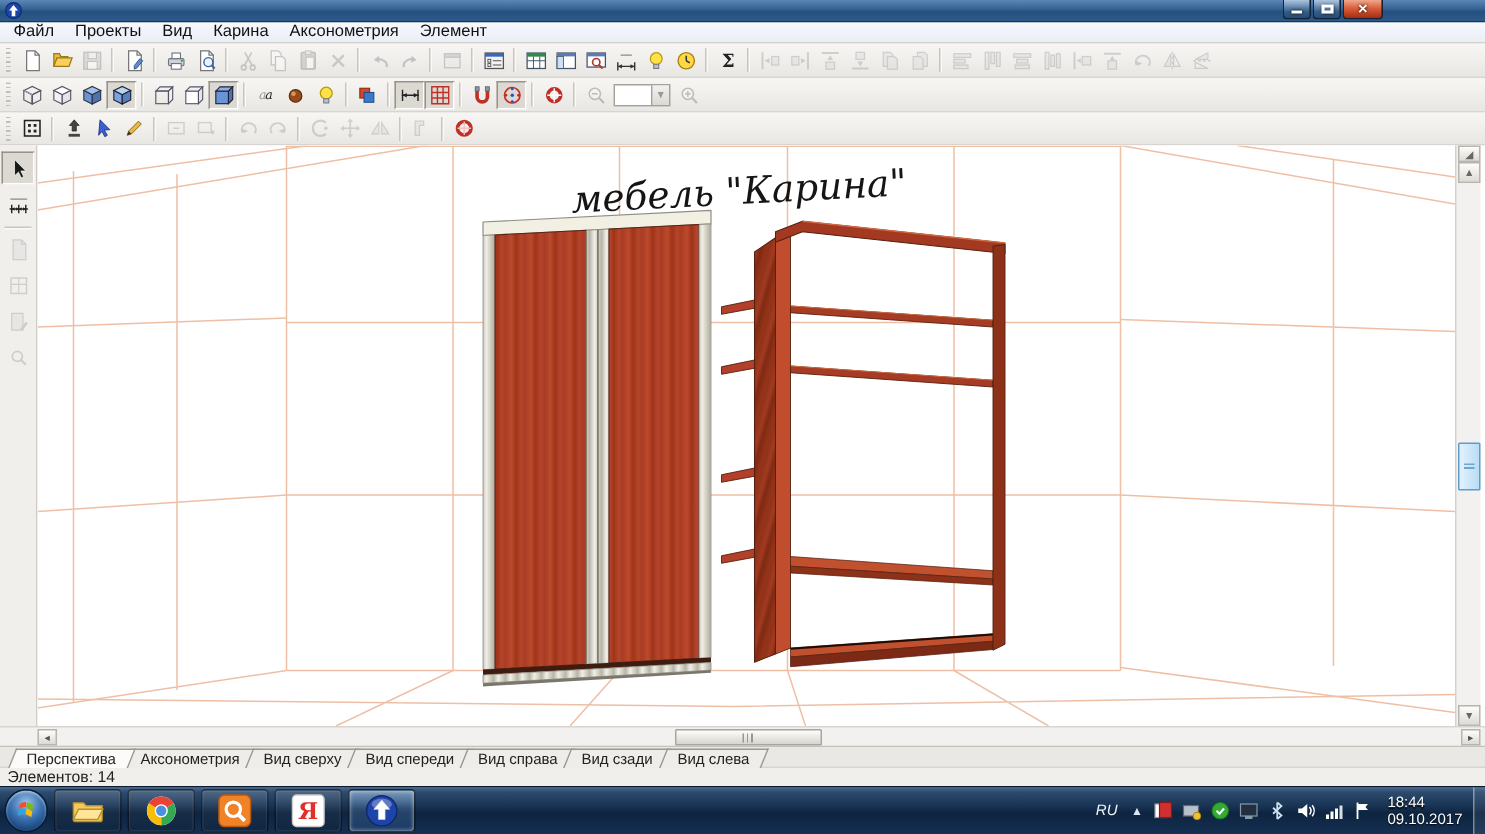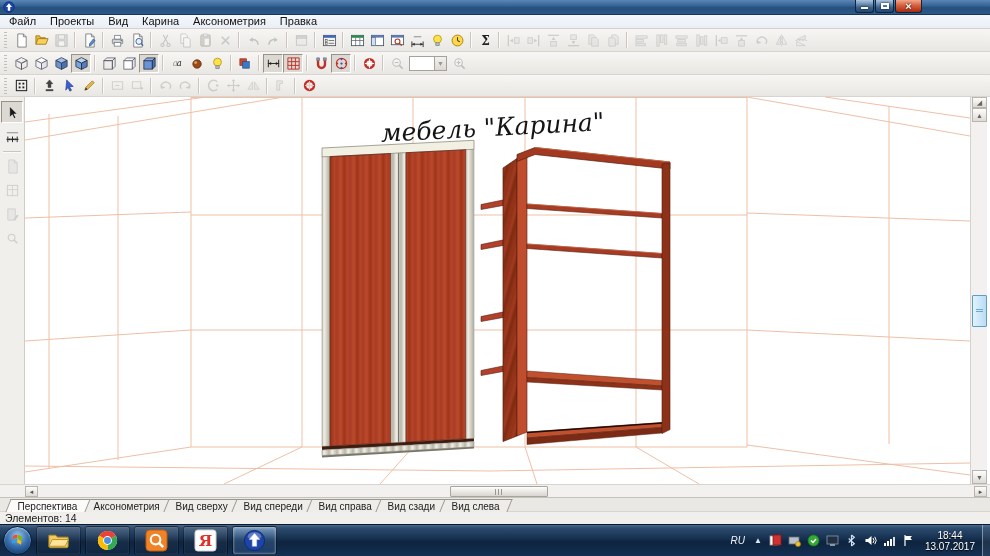--- a/index.html
+++ b/index.html
@@ -95,21 +95,21 @@
     border:1px solid #081c34; box-shadow:inset 0 1px 2px rgba(255,255,255,.6); display:flex; align-items:center; justify-content:center; }
   .appbtn { width:45px; height:29px; margin-left:4px; border-radius:3px; border:1px solid rgba(0,0,0,.45);
     background:linear-gradient(rgba(255,255,255,.16),rgba(255,255,255,.05) 45%,rgba(0,0,0,.14));
     box-shadow:inset 0 0 1px rgba(255,255,255,.4); display:flex; align-items:center; justify-content:center; }
   .appbtn.active { background:linear-gradient(rgba(185,220,255,.55),rgba(120,175,235,.25) 45%,rgba(45,90,150,.35));
     border-color:rgba(0,0,0,.6); box-shadow:inset 0 0 3px rgba(255,255,255,.65); }
   .tray { margin-left:auto; display:flex; align-items:center; }
   .lang { color:#f0f4f8; font-size:10px; padding:0 5px;font-style:italic; }
   .trayarrow { color:#dce6f0; font-size:8px; padding:0 4px; }
   .trayic { width:15px; height:15px; margin:0 2px; display:flex; align-items:center; justify-content:center; }
-  .clock { color:#fff; font-size:10px; line-height:11px; text-align:center; margin:0 7px; text-shadow:0 1px 1px #000; }
+  .clock { color:#fff; font-size:10px; line-height:11px; text-align:left; margin:0 7px; text-shadow:0 1px 1px #000; }
   .showdesk { width:8px; height:32px; border-left:1px solid rgba(255,255,255,.4); background:rgba(255,255,255,.07); }
 </style>
 </head>
 <body>
 
 <div class="screen">
 
   <div class="titlebar">
     <span class="appico ic" id="appico">
         <svg viewBox="0 0 16 16" width="12" height="12" xmlns="http://www.w3.org/2000/svg">
@@ -129,21 +129,21 @@
         </div>
       </div>
   </div>
 
   <div class="menubar" id="menubar">
       <span class="mitem">Файл</span>
       <span class="mitem">Проекты</span>
       <span class="mitem">Вид</span>
       <span class="mitem">Карина</span>
       <span class="mitem">Аксонометрия</span>
-      <span class="mitem">Правка</span>
+      <span class="mitem">Элемент</span>
     </div>
 
   <div class="trow trow1">
       <div class="grip"></div>
       <div style="display:flex;align-items:center" id="tb1">
         <div class="tbtn">
           <span class="ic">
             <svg viewBox="0 0 16 16" width="15" height="15" xmlns="http://www.w3.org/2000/svg">
               <path d="M4 1h6l3 3v11H4z" fill="#fff" stroke="#777" stroke-width="0.9"></path>
               <path d="M10 1v3h3" fill="none" stroke="#777" stroke-width="0.9"></path>
@@ -1052,18 +1052,18 @@
           </span>
           <span class="trayic">
             <svg viewBox="0 0 13 13" width="13" height="13" xmlns="http://www.w3.org/2000/svg">
               <line x1="3" y1="1" x2="3" y2="12" stroke="#fff" stroke-width="1.2"></line>
               <path d="M3 2h7l-1.7 2L10 6H3z" fill="#fff"></path>
             </svg>
           </span>
         </span>
       <div class="clock">
         <div>18:44</div>
-        <div>13.07.2017</div>
+        <div>09.10.2017</div>
       </div>
       <div class="showdesk"></div>
     </div>
   </div>
 </div>
 
 </body></html>

